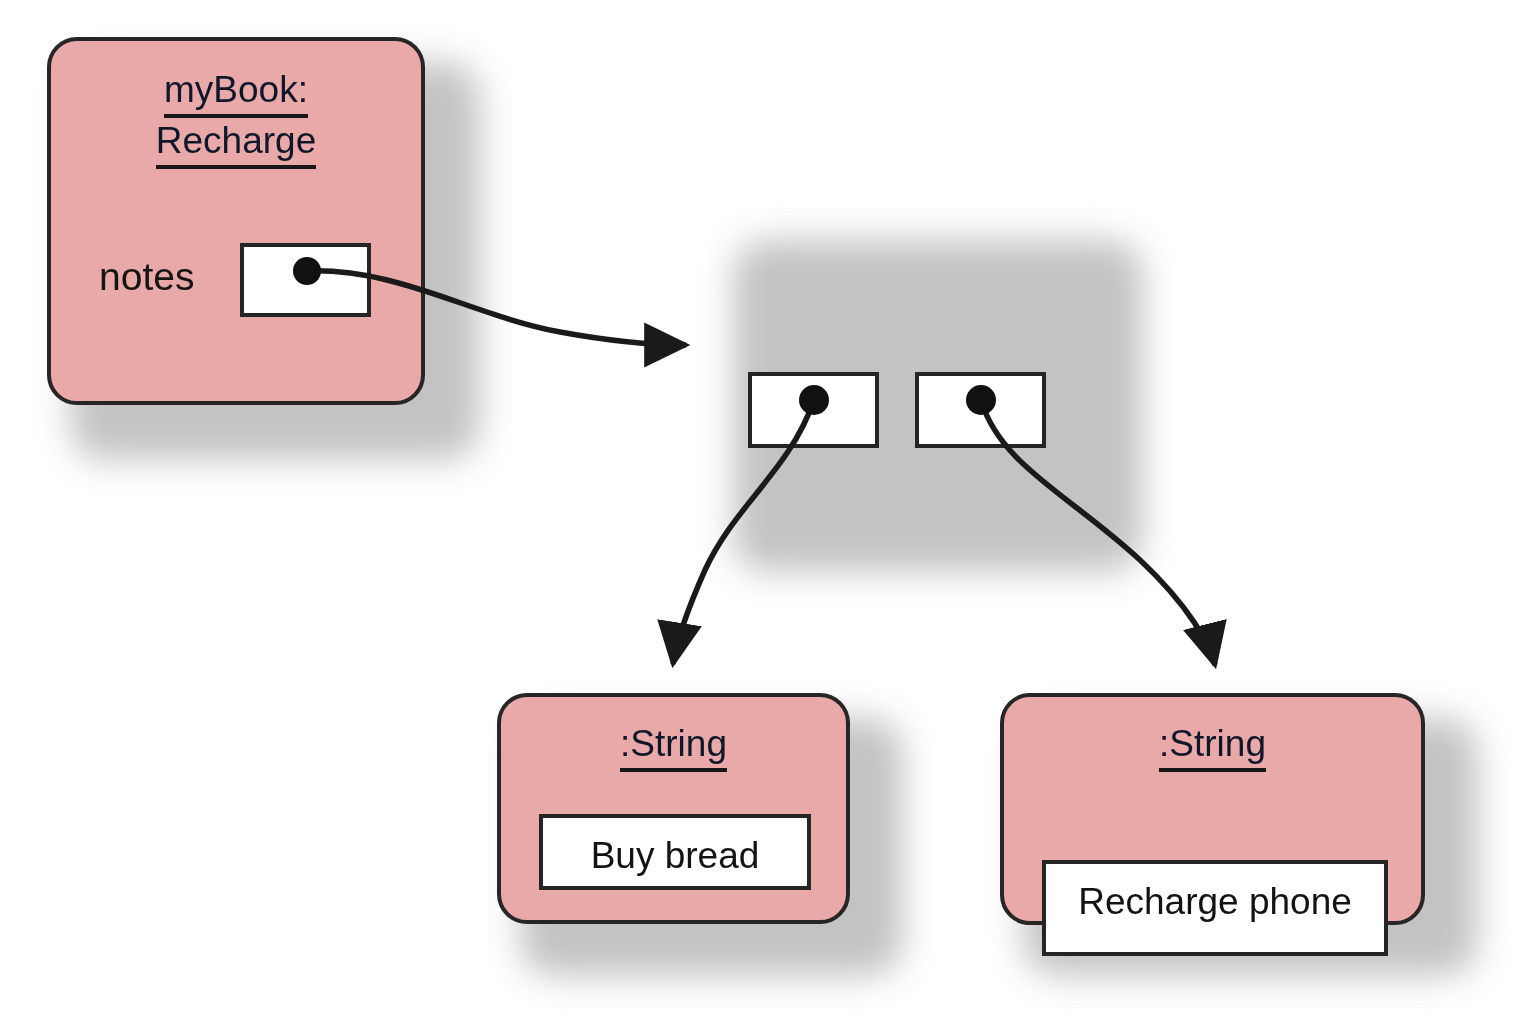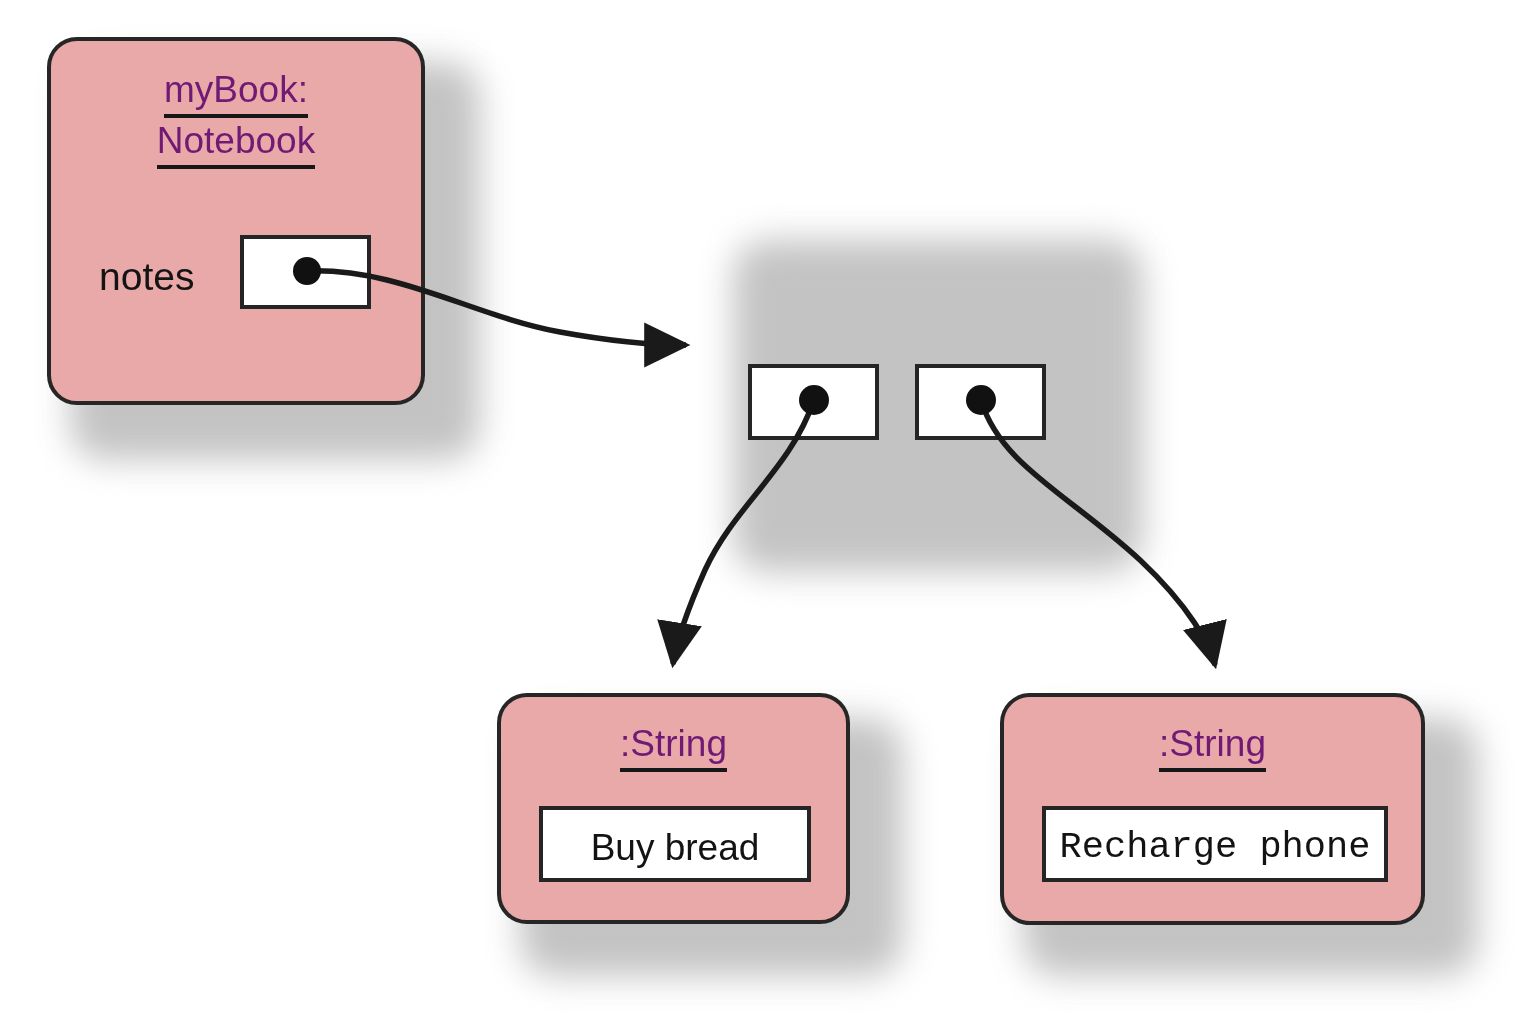--- a/index.html
+++ b/index.html
@@ -37,21 +37,21 @@
     opacity: 0.85;
     z-index: 1;
   }
 
   
   .obj-title {
     position: absolute;
     left: 0;
     right: 0;
     text-align: center;
-    color: #701a75;
+    color: #0f172a;
     font-size: 37px;
     line-height: 46px;
     white-space: nowrap;
     letter-spacing: 0px;
   }
   .obj-title .t-line {
     display: inline-block;
     border-bottom: 4px solid #171717;
     padding-bottom: 1px;
   }
@@ -66,20 +66,21 @@
     white-space: nowrap;
   }
 
   
   .cell {
     position: absolute;
     box-sizing: border-box;
     background: #ffffff;
     border: 4px solid #252525;
     z-index: 4;
+    margin-top: 8px;
   }
   .cell-text {
     position: absolute;
     left: 0; right: 0;
     text-align: center;
     color: #131313;
     font-size: 37px;
     line-height: 37px;
     white-space: nowrap;
   }
@@ -110,21 +111,21 @@
 <div id="canvas">
 
   <div class="obj-shadow" style="left:70px; top:62px; width:410px; height:398px;"></div>
   <div class="obj-shadow" style="left:733px; top:240px; width:410px; height:332px;"></div>
   <div class="obj-shadow" style="left:520px; top:718px; width:383px; height:258px;"></div>
   <div class="obj-shadow" style="left:1023px; top:718px; width:455px; height:258px;"></div>
 
   <div class="obj-box" style="left:47px; top:37px; width:378px; height:368px;">
     <div class="obj-title" style="top:26px;">
       <span class="t-stack"><span class="t-line">myBook:</span></span>
-      <span class="t-stack"><span class="t-line">Notebook</span></span>
+      <span class="t-stack"><span class="t-line">Recharge</span></span>
     </div>
     <div class="field-label" style="left:48px; top:218px;">notes</div>
   </div>
 
   <div class="cell" style="left:240px; top:235px; width:131px; height:74px;">
     <div class="cell-text" style="top:18px;"></div>
   </div>
 
 
   <div class="cell" style="left:748px; top:364px; width:131px; height:76px;">
@@ -141,21 +142,21 @@
   </div>
   <div class="cell" style="left:539px; top:806px; width:272px; height:76px;">
     <div class="cell-text" style="top:19px;">Buy bread</div>
   </div>
 
   <div class="obj-box" style="left:1000px; top:693px; width:425px; height:232px;">
     <div class="obj-title" style="top:24px;">
       <span class="t-line">:String</span>
     </div>
   </div>
-  <div class="cell" style="left:1042px; top:806px; width:346px; height:76px;font-family:Liberation Mono, monospace;">
+  <div class="cell" style="left:1042px; top:852px; width:346px; height:96px;">
     <div class="cell-text" style="top:19px;">Recharge phone</div>
   </div>
 
   <svg class="links" viewBox="0 0 1518 1018">
     <defs>
       <marker id="arrowhead" markerWidth="9" markerHeight="9" refX="7.6" refY="4.5" orient="auto" markerUnits="strokeWidth">
         <path d="M0,0.4 L8.4,4.5 L0,8.6 Z" fill="#1a1a1a"></path>
       </marker>
     </defs>
 

